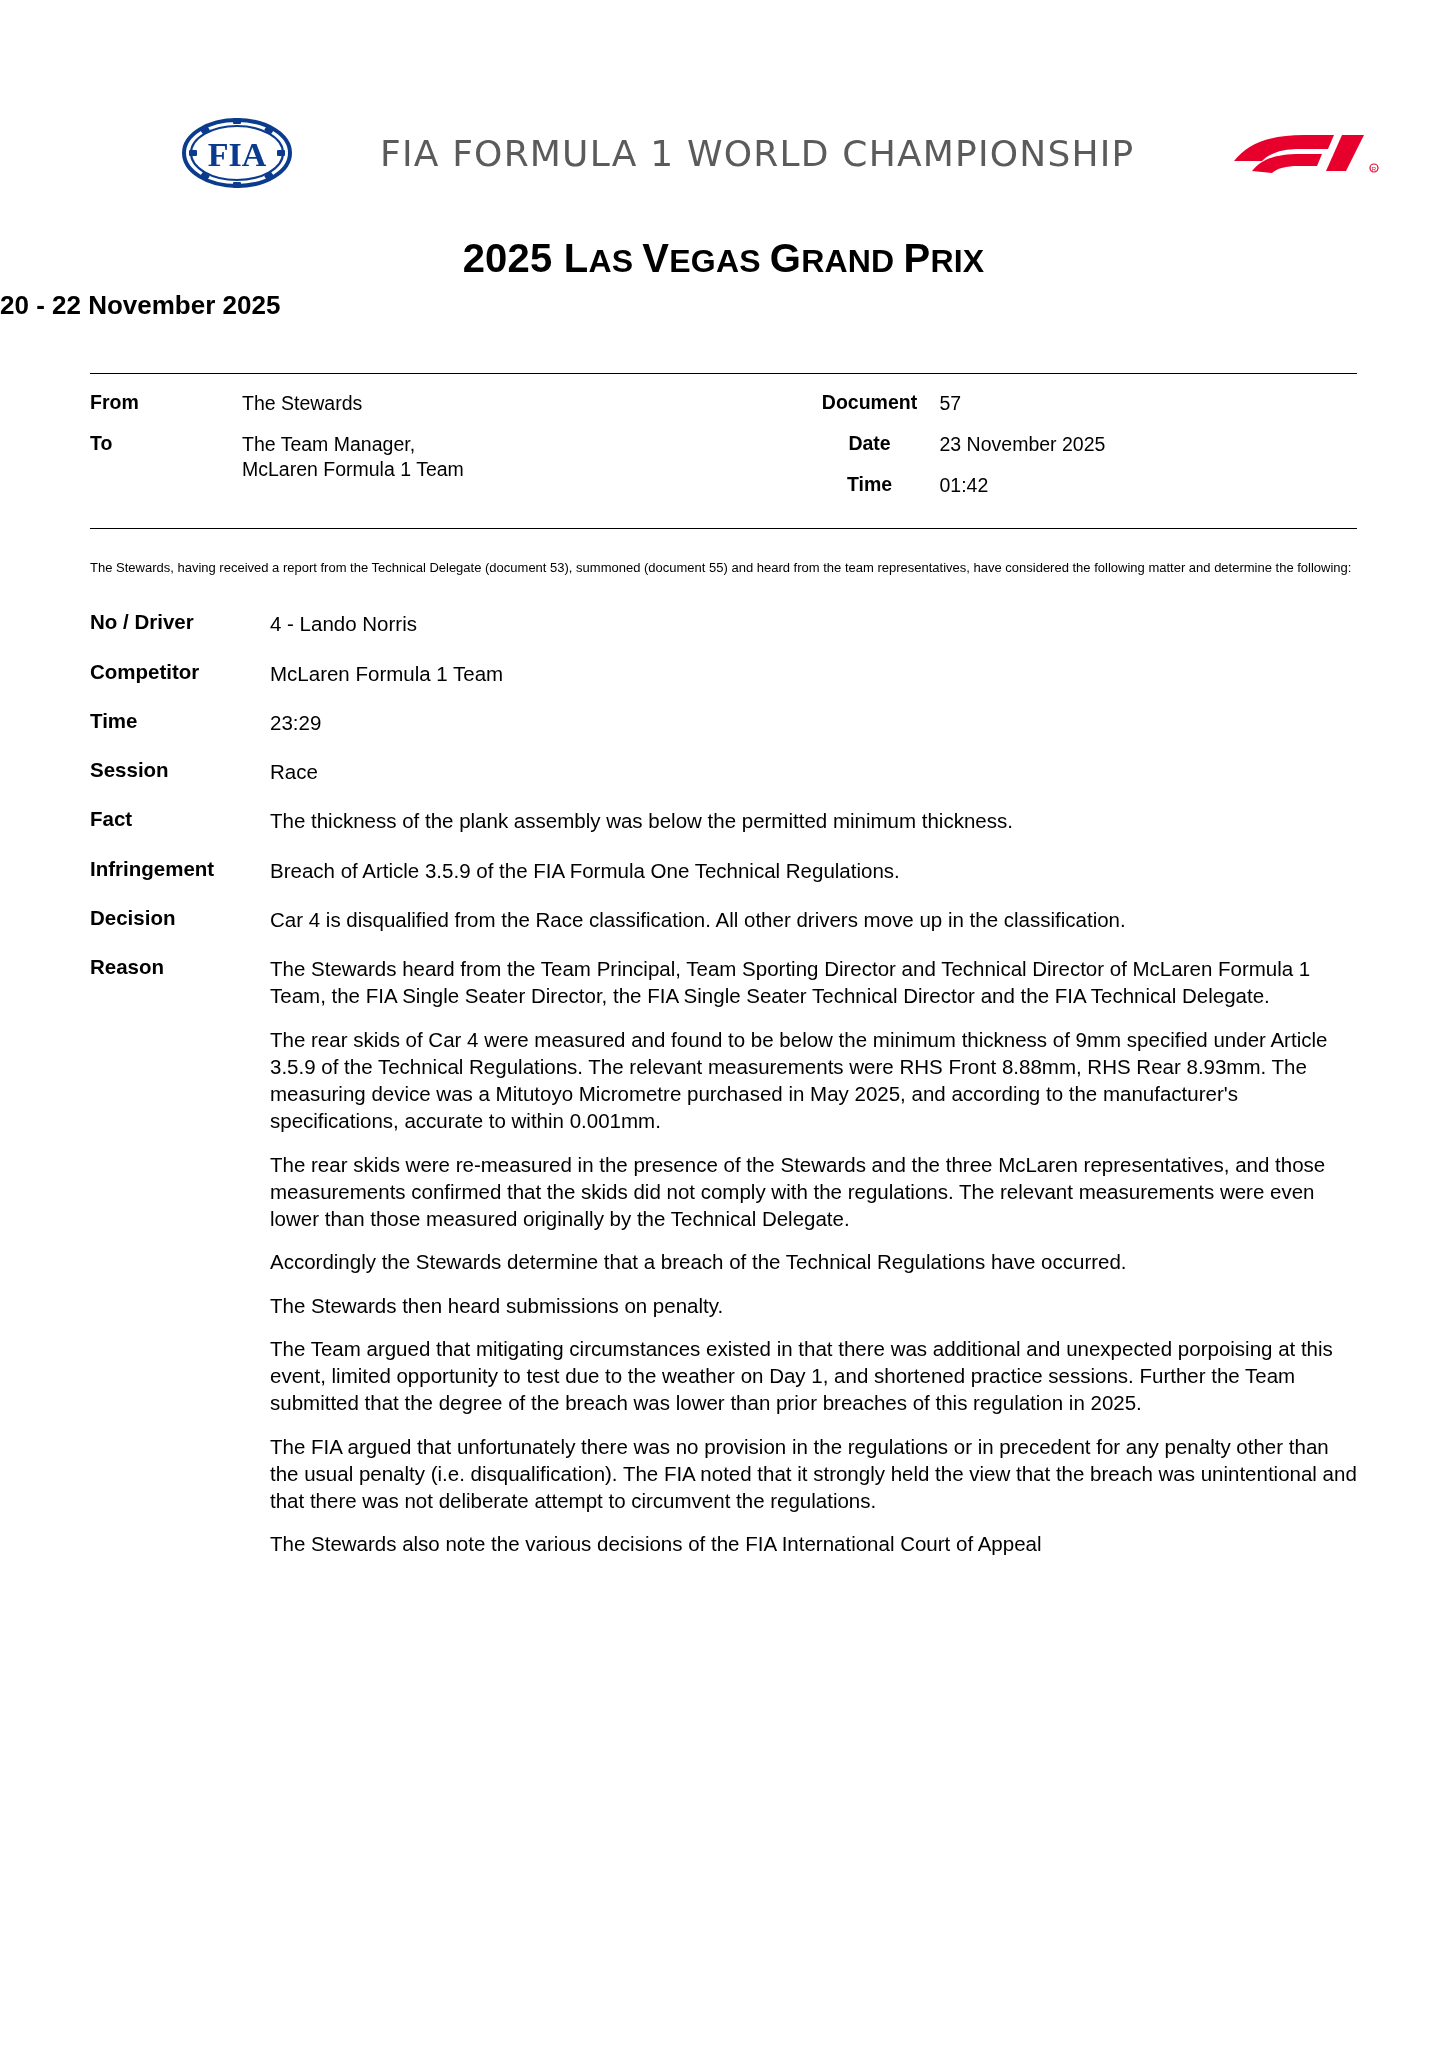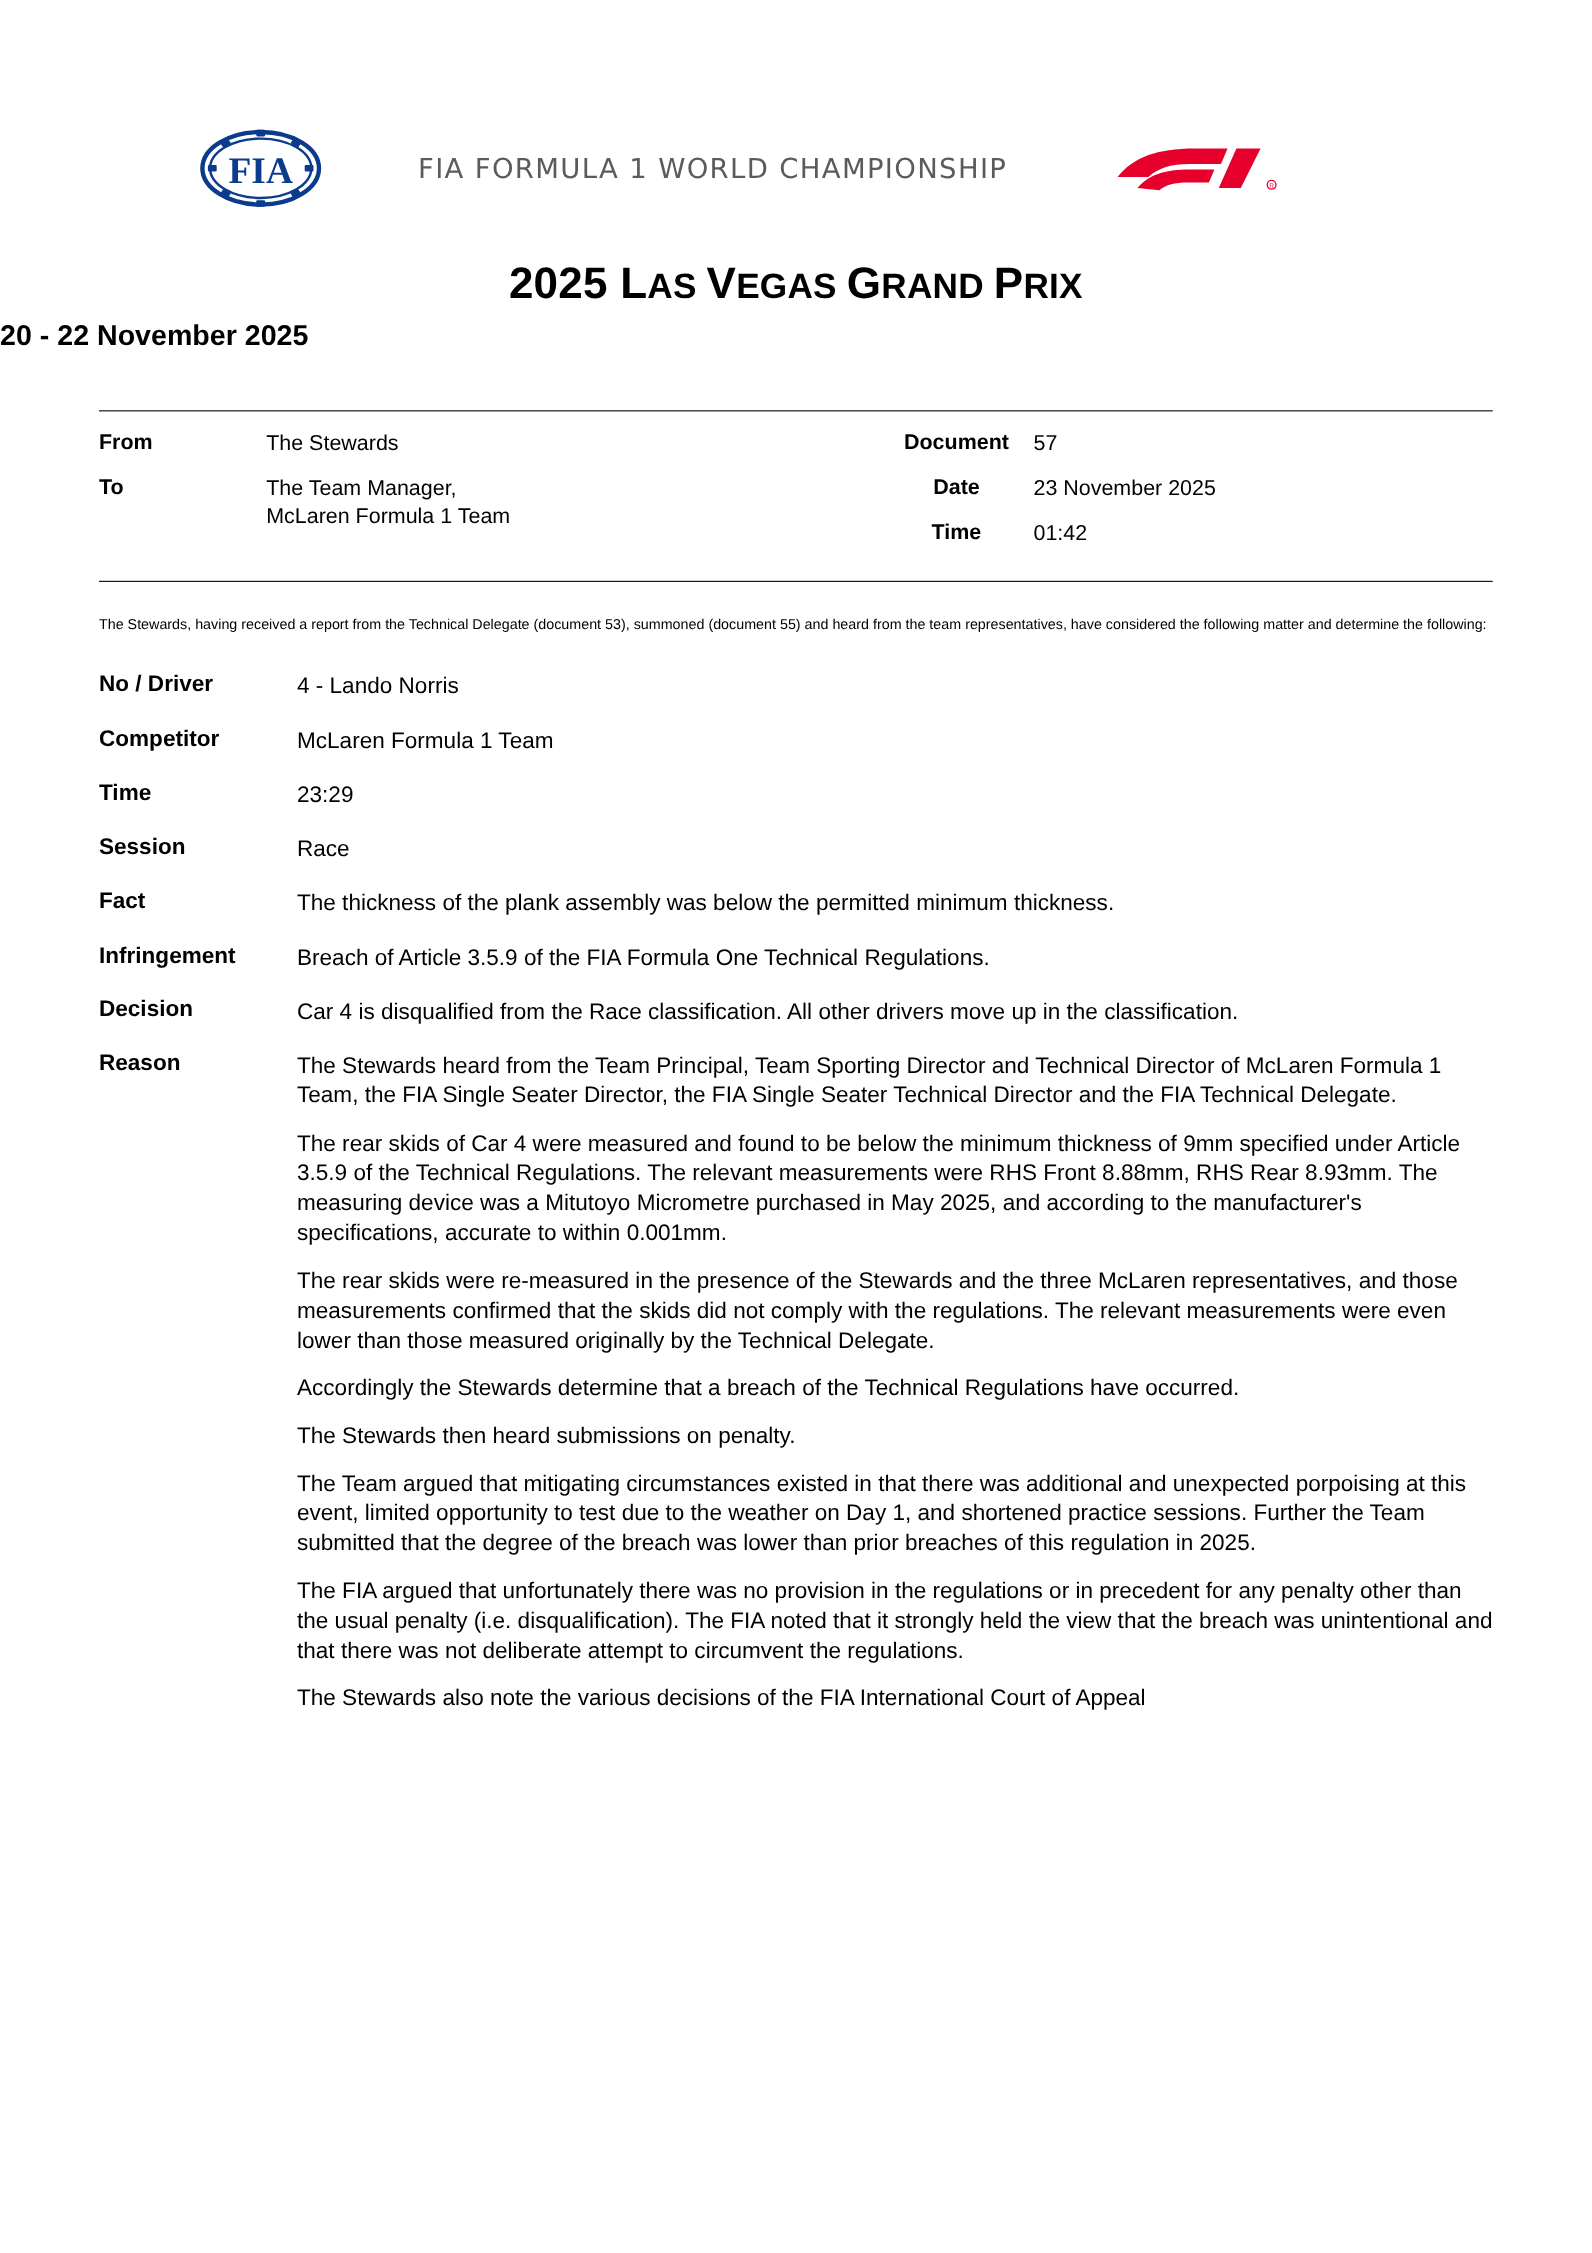--- a/index.html
+++ b/index.html
@@ -33,21 +33,21 @@
     width: 118px;
     margin-left: 178px;
     display: flex;
     align-items: flex-start;
     justify-content: center;
   }
   .fia-logo svg { display: block; }
   .champ-title {
     flex: 0 0 auto;
     margin-left: 84px;
-    font-size: 25px;
+    font-size: 36px;
     letter-spacing: 1.2px;
     color: #5b5b5b;
     font-family: "DejaVu Sans", sans-serif;
     font-weight: 400;
     white-space: nowrap;
   }
   .f1-logo {
     margin-left: 96px;
     position: relative;
     width: 150px;

